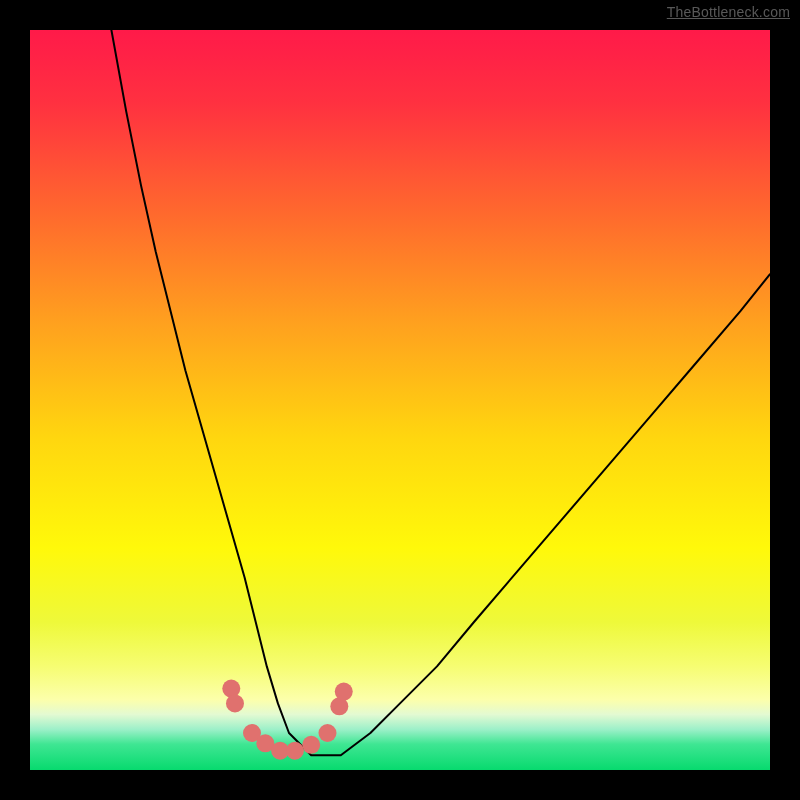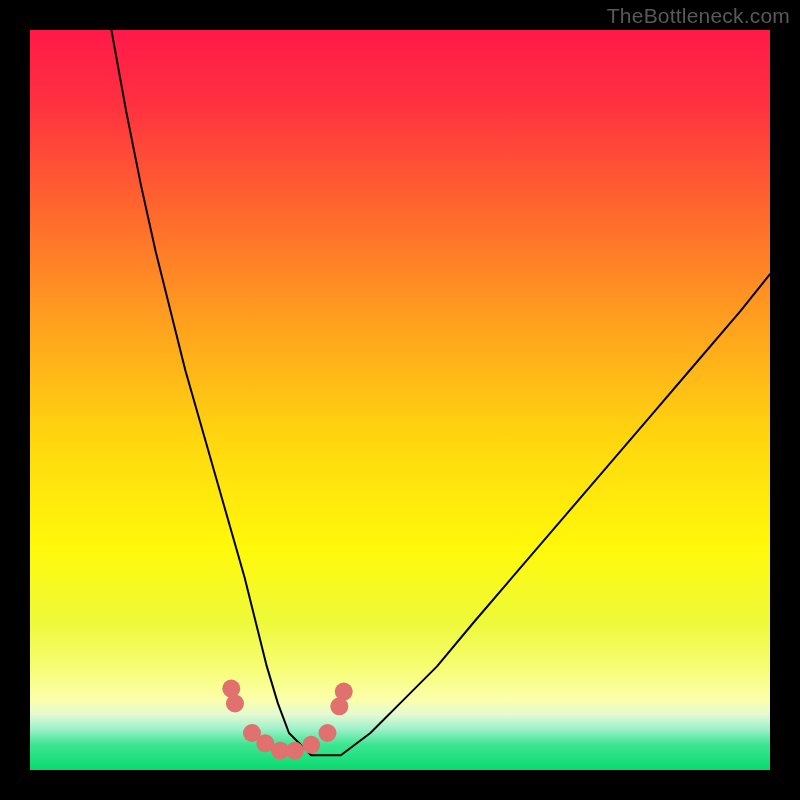--- a/index.html
+++ b/index.html
@@ -15,24 +15,25 @@
     position: relative;
     width: 800px;
     height: 800px;
     background: #000;
   }
   .watermark {
     position: absolute;
     top: 4px;
     right: 10px;
     color: #595959;
-    font-size: 21px;
+    font-size: 14px;
     font-weight: 400;
     letter-spacing: 0.2px;
     z-index: 10;
+    text-decoration: underline;
   }
   .plot {
     position: absolute;
     left: 30px;
     top: 30px;
     width: 740px;
     height: 740px;
     overflow: hidden;
   }
   .gradient {

